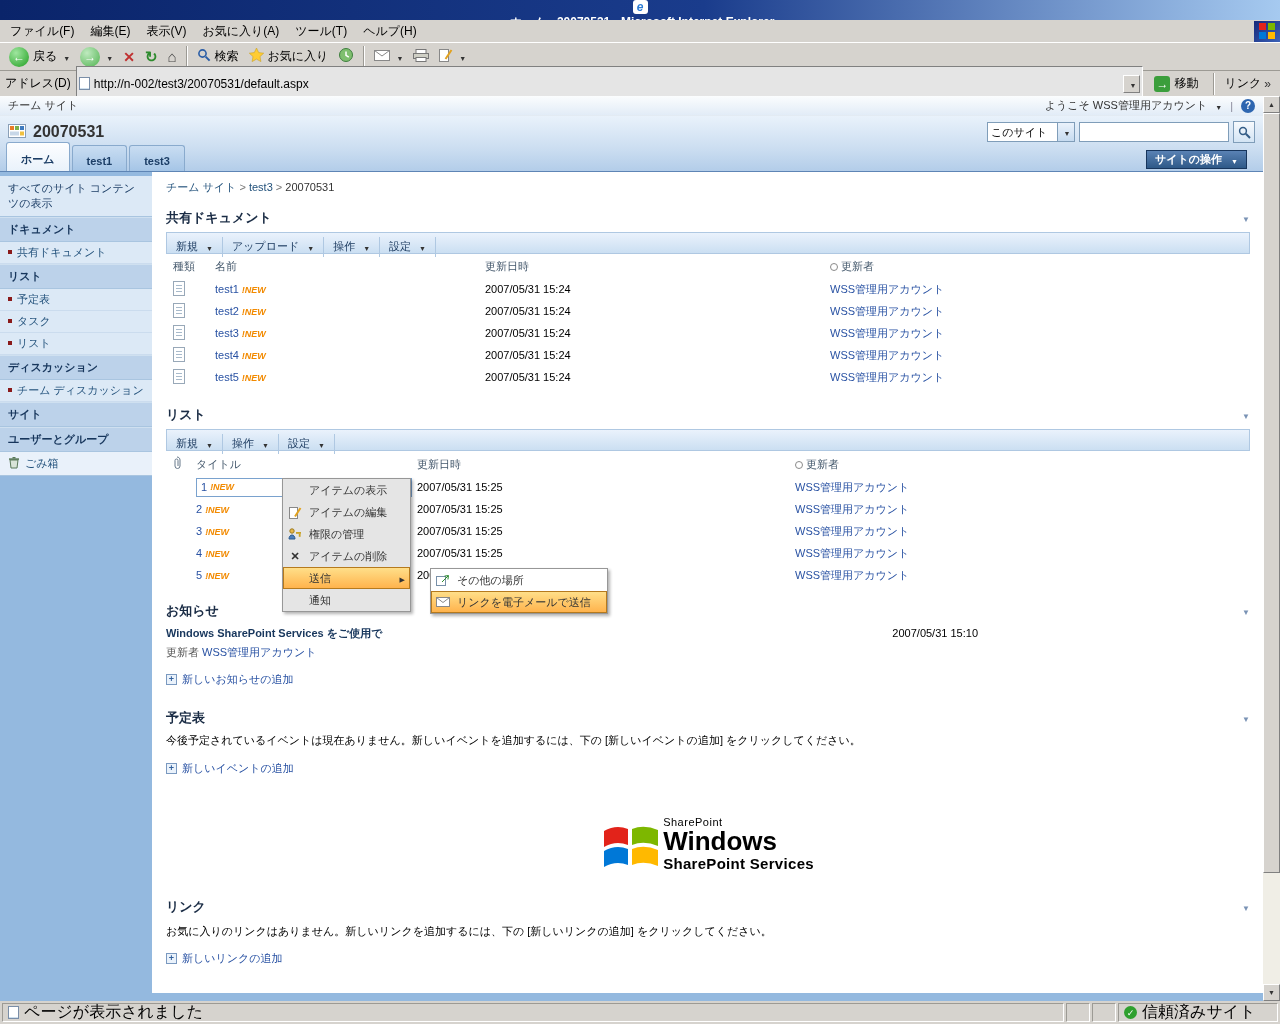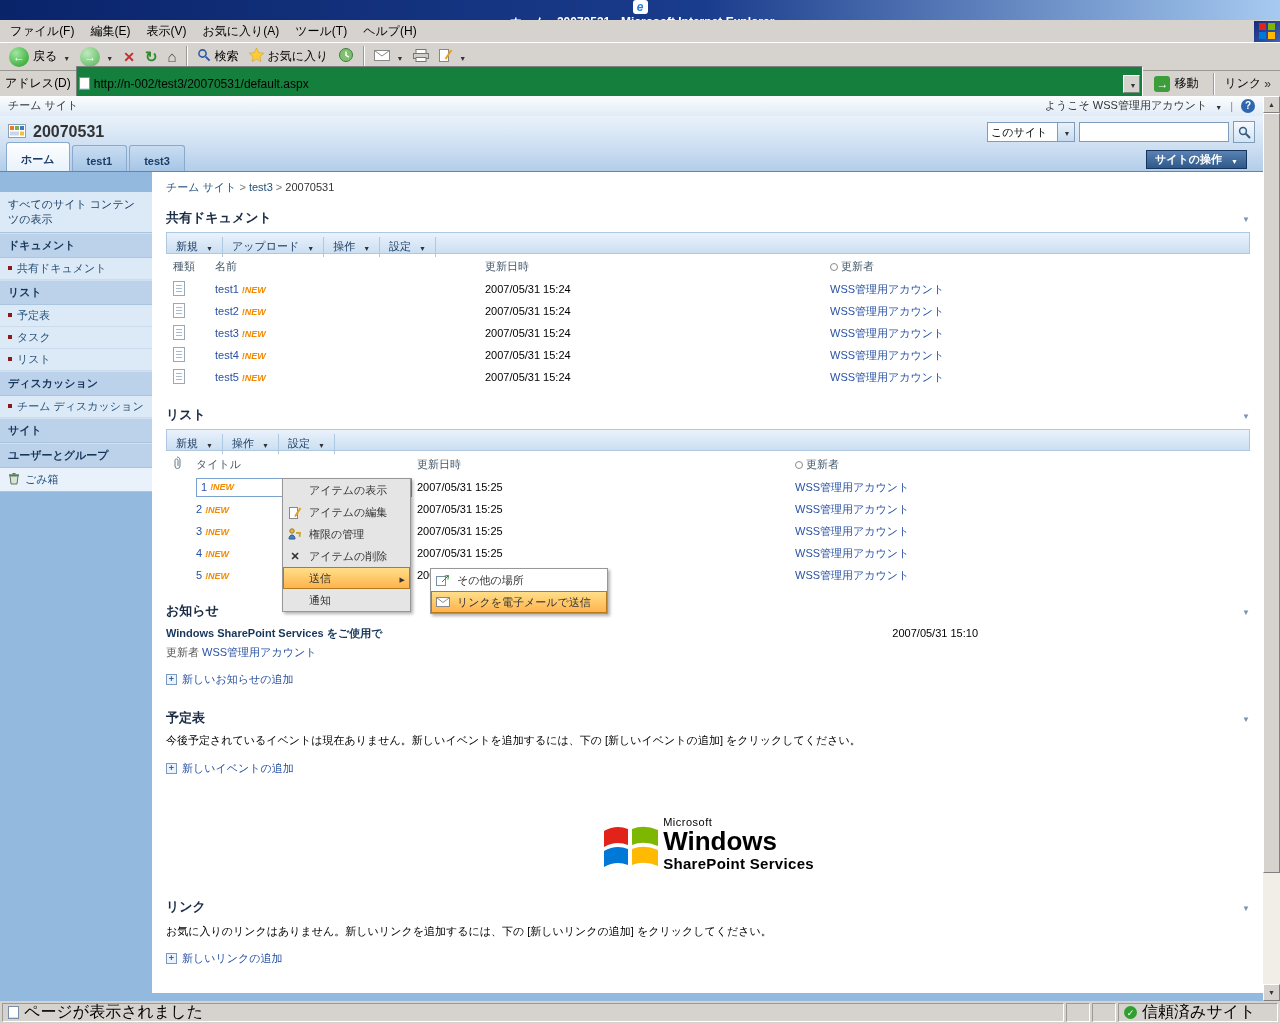--- a/index.html
+++ b/index.html
@@ -28,21 +28,21 @@
   .circ.fwd{background:radial-gradient(circle at 35% 30%,#BFEABF,#4FB24F);}
   .tsep{width:2px;height:22px;border-left:1px solid #9C9A94;border-right:1px solid #FFF;margin:0 4px;}
   .stop-x{color:#C03030;font-weight:bold;font-size:14px;}
   .refresh-g{color:#2E8B2E;font-weight:bold;font-size:15px;}
   .home-g{font-size:15px;color:#444;}
   .dd::after{content:"▼";font-size:7px;color:#333;margin-left:2px;}
   .dd.w::after{color:#fff;}
 
   .addressbar{position:absolute;top:71px;left:0;right:0;height:25px;background:#D6D3CE;display:flex;align-items:center;padding:0 5px;gap:5px;}
   .addr-label{font-size:12px;}
-  .addr-box{flex:1;height:36px;background:#15803d;border:1px solid;border-color:#808080 #FFF #FFF #808080;display:flex;align-items:center;padding:8px 2px;gap:4px;}
+  .addr-box{flex:1;height:36px;background:#e5e5e5;border:1px solid;border-color:#808080 #FFF #FFF #808080;display:flex;align-items:center;padding:8px 2px;gap:4px;}
   .addr-box input{flex:1;border:none;outline:none;font-size:12px;font-family:"Liberation Sans",sans-serif;background:transparent;}
   .mini-page{width:11px;height:13px;background:#fff;border:1px solid #7A8EA8;box-shadow:inset 0 -1px #CFE0EE;}
   .addr-drop{width:17px;height:18px;background:#D6D3CE;border:1px solid;border-color:#FFF #808080 #808080 #FFF;display:flex;align-items:center;justify-content:center;}
   .go-btn{display:flex;align-items:center;gap:4px;padding:1px 6px;font-size:12px;}
   .go-ico{width:16px;height:16px;border-radius:3px;background:#3B9E3B;color:#fff;display:flex;align-items:center;justify-content:center;font-weight:bold;}
   .links-lbl{font-size:12px;display:flex;align-items:center;gap:3px;padding-right:4px;}
   .links-lbl::after{content:"»";font-size:12px;color:#333;}
 
   
   .statusbar{position:absolute;bottom:0;left:0;right:0;height:23px;background:#D6D3CE;display:flex;align-items:stretch;gap:2px;padding:2px;}
@@ -70,21 +70,21 @@
   .search-input{width:150px;height:20px;border:1px solid #7F9DB9;background:#fff;font-size:11px;padding:0 3px;font-family:"Liberation Sans",sans-serif;outline:none;}
   .search-btn{width:22px;height:22px;background:linear-gradient(#F7FAFD,#D3E4F4);border:1px solid #7F9DB9;display:flex;align-items:center;justify-content:center;}
 
   .sp-tabsrow{height:24px;background:linear-gradient(#CCDEF1,#B3CDE9);border-bottom:1px solid #5E85B5;position:relative;display:flex;align-items:flex-end;padding-left:6px;}
   .tab{padding:9px 14px 4px;font-size:11px;font-weight:bold;color:#1C3E66;background:linear-gradient(#C9DDF2,#A5C5E6);border:1px solid #89AACD;border-bottom:none;border-radius:3px 3px 0 0;margin-right:2px;}
   .tab.selected{background:linear-gradient(#FDFEFF,#E9F2FB);}
   .site-actions{position:absolute;right:16px;bottom:2px;height:19px;background:linear-gradient(#5A82B4,#2E5988);border:1px solid #17355C;color:#fff;font-weight:bold;font-size:11px;display:flex;align-items:center;gap:7px;padding:0 8px;}
 
   .sp-body{display:flex;height:821px;}
   .leftnav{width:152px;background:#94B9DF;padding-top:4px;flex-shrink:0;}
-  .nav-viewall{background:#DCE9F6;padding:5px 8px;color:#1C3E66;border-bottom:1px solid #A9C5E0;line-height:1.35;margin-top:16px;}
+  .nav-viewall{background:#DCE9F6;padding:5px 8px;color:#1C3E66;border-bottom:1px solid #A9C5E0;line-height:1.35;}
   .nav-header{background:#BCD2EA;padding:4px 8px;font-weight:bold;color:#17365C;border-bottom:1px solid #A9C5E0;border-top:1px solid #CFE0F0;}
   .nav-item{background:#DCE9F6;padding:3px 8px 3px 17px;color:#23527C;border-bottom:1px solid #CBDCEE;position:relative;}
   .nav-item::before{content:"";position:absolute;left:8px;top:8px;width:4px;height:4px;background:#8A1A1A;}
   .nav-recycle{background:#E9F1FA;padding:4px 8px;color:#23527C;display:flex;align-items:center;gap:5px;border-bottom:1px solid #A9C5E0;}
 
   .main{flex:1;background:#fff;padding:8px 13px 0 14px;position:relative;}
   .breadcrumb{color:#555;}
   .crumb{color:#23527C;}
   .crumb:not(:last-child)::after{content:" > ";color:#777;}
   .crumb.current{color:#333;}
@@ -494,21 +494,21 @@
         </div>
 
         <div class="logo-block">
           <span><svg width="58" height="46" viewBox="0 0 58 46">
                 <path d="M2 8 Q14 1 26 6 L26 22 Q14 17 2 24 Z" fill="#E2231A"></path>
                 <path d="M30 6 Q42 1 56 7 L56 23 Q42 17 30 22 Z" fill="#7DB700"></path>
                 <path d="M2 28 Q14 21 26 26 L26 42 Q14 37 2 44 Z" fill="#0078D7"></path>
                 <path d="M30 26 Q42 21 56 27 L56 43 Q42 37 30 42 Z" fill="#FFB900"></path>
               </svg></span>
           <div class="logo-text">
-            <div class="logo-ms">Microsoft</div>
+            <div class="logo-ms">SharePoint</div>
             <div class="logo-win">Windows</div>
             <div class="logo-prod">SharePoint Services</div>
           </div>
         </div>
 
         <div class="section-h" style="margin-top:26px;">
           <span class="t">リンク</span>
           <span class="chev"></span>
         </div>
         <div class="bodytxt" style="margin-top:7px;">お気に入りのリンクはありません。新しいリンクを追加するには、下の [新しいリンクの追加] をクリックしてください。</div>

